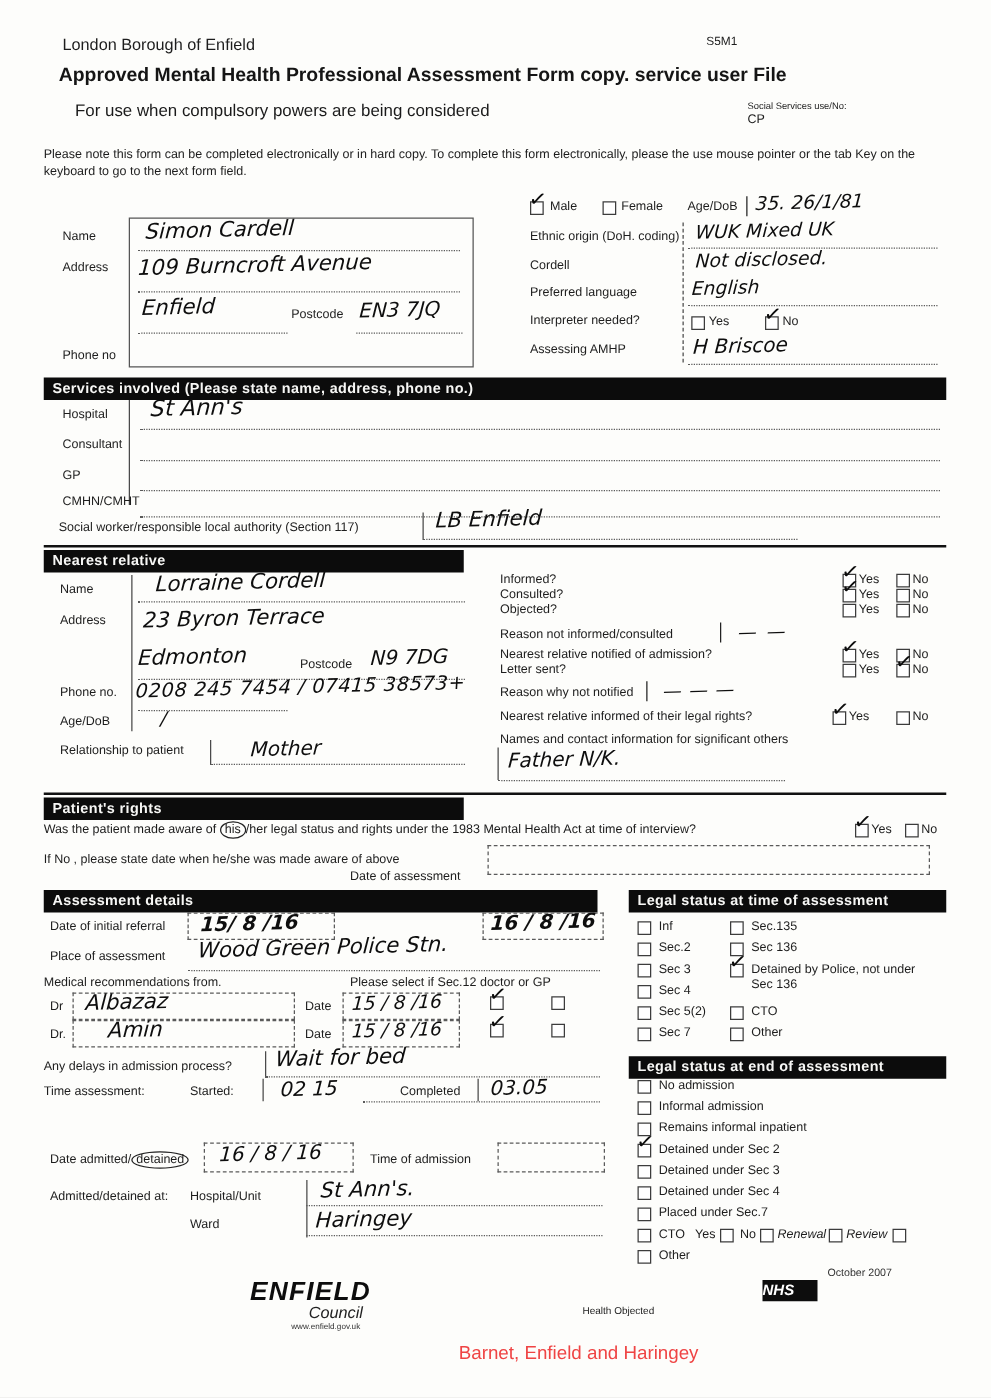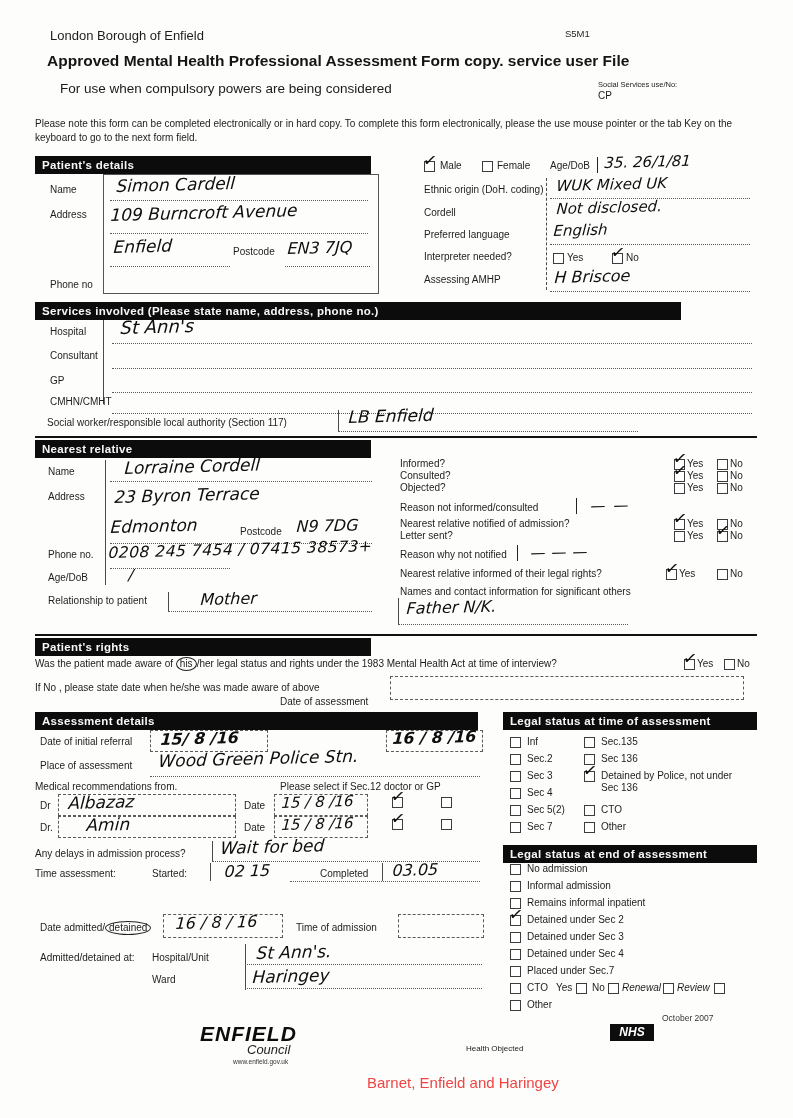--- a/index.html
+++ b/index.html
@@ -15,36 +15,35 @@
   .cb{position:absolute;width:9px;height:9px;border:1px solid #3c3c3c;background:#fff;}
   .cb .tick{position:absolute;left:-2px;top:-10px;font-size:17px;font-style:normal;line-height:1;
             color:#0c0c0c;transform:rotate(8deg);font-family:"DejaVu Sans",sans-serif;pointer-events:none;}
   .dot{position:absolute;border-bottom:1px dotted #5a5a5a;}
   .vln{position:absolute;border-left:1px solid #4a4a4a;}
   .dbox{position:absolute;border:1px dashed #5a5a5a;background:transparent;}
   .sbox{position:absolute;border:1px solid #4a4a4a;}
   .rule{position:absolute;background:#111;}
   .circled{border:1.5px solid #222;border-radius:50%;padding:0 3px 1px 3px;}
   .nhsbox{position:absolute;background:#0d0d0d;color:#fff;font-weight:bold;font-style:italic;
-          font-size:12px;text-align:center;line-height:16px;}
+          font-size:12px;line-height:16px;}
 </style>
 </head>
 <body>
 
 <div class="page">
 
   <div class="lbl" style="left:50px;top:28px;font-size:13px">London Borough of Enfield</div>
   <div class="lbl" style="left:565px;top:28px;font-size:9.5px">S5M1</div>
   <div class="abs" style="left:60px;top:81px;font-size:13.5px">For use when compulsory powers are being considered</div>
   <div class="abs" style="left:47px;top:52px;font-size:15.5px;font-weight:600;color:#151515">Approved Mental Health Professional Assessment Form copy. service user File</div>
   <div class="lbl-sm" style="left:598px;top:80px;font-size:7.5px">Social Services use/No:</div>
   <div class="abs" style="left:598px;top:90px;font-size:10px">CP</div>
   <div class="abs" style="left:35px;top:117px;width:725px;font-size:10px;line-height:13.5px;color:#1c1c1c">Please note this form can be completed electronically or in hard copy. To complete this form electronically, please the use mouse pointer or the tab Key on the keyboard to go to the next form field.</div>
 
-  <div class="bar" style="left:35px;top:156px;width:336px">Patient's details</div>
 
   <span class="cb" style="left:424px;top:161px">
       <span class="tick">✓</span>
     </span>
   <div class="lbl" style="left:440px;top:160px">Male</div>
   <span class="cb" style="left:482px;top:161px">
       <span class="tick"></span>
     </span>
   <div class="lbl" style="left:497px;top:160px">Female</div>
   <div class="lbl" style="left:550px;top:160px">Age/DoB</div>
@@ -80,21 +79,21 @@
     </span>
   <div class="lbl" style="left:567px;top:252px">Yes</div>
   <span class="cb" style="left:612px;top:253px">
       <span class="tick">✓</span>
     </span>
   <div class="lbl" style="left:626px;top:252px">No</div>
   <div class="lbl" style="left:424px;top:274px">Assessing AMHP</div>
   <div class="hw" style="left:554px;top:269px;font-size:16px">H Briscoe</div>
   <div class="dot" style="left:550px;top:291px;width:200px"></div>
 
-  <div class="bar" style="left:35px;top:302px;width:646px">Services involved (Please state name, address, phone no.)</div>
+  <div class="bar" style="left:35px;top:302px;width:722px">Services involved (Please state name, address, phone no.)</div>
   <div class="vln" style="left:103px;top:320px;height:84px"></div>
   <div class="lbl" style="left:50px;top:326px">Hospital</div>
   <div class="hw" style="left:120px;top:318px;font-size:18px">St Ann's</div>
   <div class="dot" style="left:112px;top:343px;width:640px"></div>
   <div class="lbl" style="left:50px;top:350px">Consultant</div>
   <div class="dot" style="left:112px;top:368px;width:640px"></div>
   <div class="lbl" style="left:50px;top:375px">GP</div>
   <div class="dot" style="left:112px;top:392px;width:640px"></div>
   <div class="lbl" style="left:50px;top:396px">CMHN/CMHT</div>
   <div class="dot" style="left:112px;top:413px;width:640px"></div>

